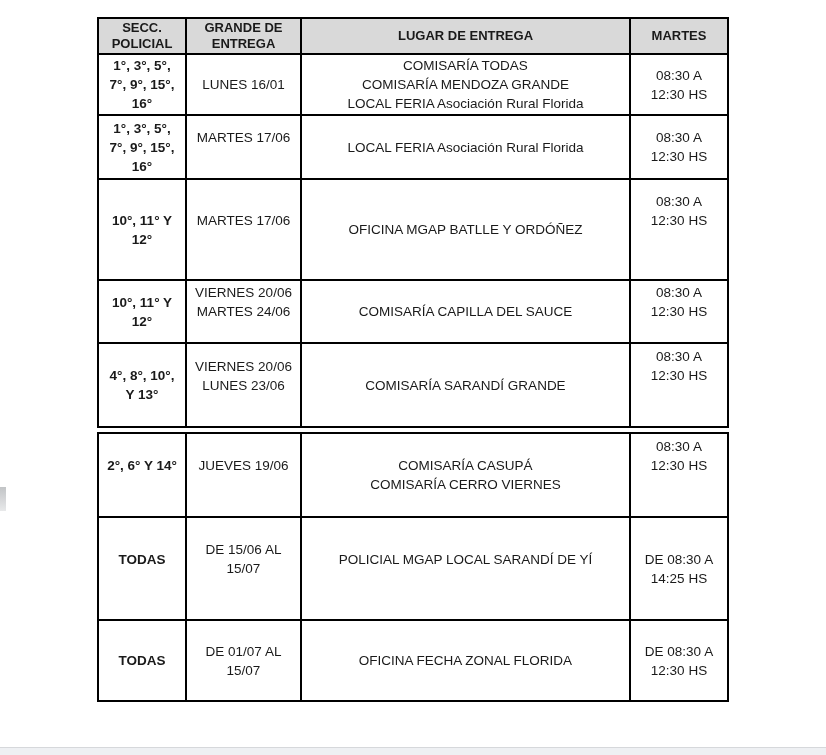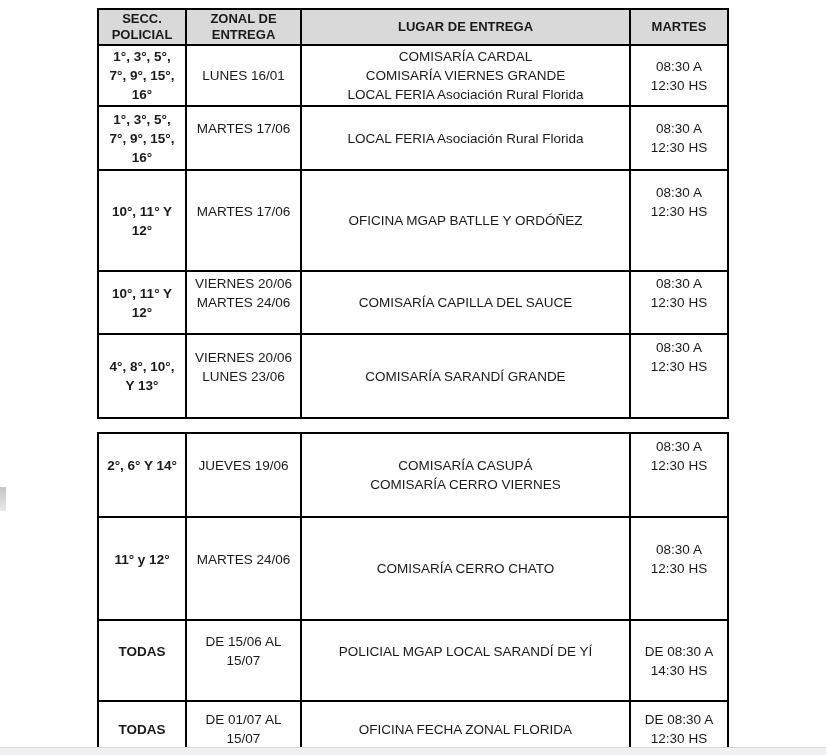--- a/index.html
+++ b/index.html
@@ -5,21 +5,21 @@
   html,body{margin:0;padding:0;}
   body{
     width:826px;height:755px;overflow:hidden;background:#ffffff;
     font-family:"Liberation Sans", sans-serif;color:#1a1a1a;
   }
   .page{position:relative;width:826px;height:755px;background:#fff;}
 
   table.sched{
     border-collapse:collapse;table-layout:fixed;position:absolute;left:97px;
   }
-  #table1{top:8px;border-radius:14px;}
+  #table1{top:17px;border-radius:14px;}
   #table2{top:432px;}
   .sched col.c1{width:88px;}
   .sched col.c2{width:115px;}
   .sched col.c3{width:329px;}
   .sched col.c4{width:98px;}
   .sched th, .sched td{
     border:2px solid #000;padding:0 2px;text-align:center;vertical-align:middle;
     overflow:hidden;
   }
   .sched th{
@@ -63,42 +63,42 @@
         <col class="c3">
         <col class="c4">
       </colgroup>
     <tbody>
         <tr>
       <th>
             <div class="ln">SECC.</div>
             <div class="ln">POLICIAL</div>
           </th>
       <th>
-            <div class="ln">ZONAL DE</div>
+            <div class="ln">GRANDE DE</div>
             <div class="ln">ENTREGA</div>
           </th>
       <th>
             <div class="ln">LUGAR DE ENTREGA</div>
           </th>
       <th>
             <div class="ln">MARTES</div>
           </th>
     </tr>
     <tr>
       <td class="secc">
             <div class="ln">1°, 3°, 5°,</div>
             <div class="ln">7°, 9°, 15°,</div>
             <div class="ln">16°</div>
           </td>
       <td>
             <div class="ln">LUNES 16/01</div>
           </td>
       <td>
-            <div class="ln">COMISARÍA CARDAL</div>
-            <div class="ln">COMISARÍA VIERNES GRANDE</div>
+            <div class="ln">COMISARÍA TODAS</div>
+            <div class="ln">COMISARÍA MENDOZA GRANDE</div>
             <div class="ln">LOCAL FERIA Asociación Rural Florida</div>
           </td>
       <td>
             <div class="ln">08:30 A</div>
             <div class="ln">12:30 HS</div>
           </td>
     </tr>
     <tr>
       <td class="secc">
             <div class="ln">1°, 3°, 5°,</div>
@@ -201,53 +201,35 @@
           </td>
       <td>
             <div class="ln">08:30 A</div>
             <div class="ln">12:30 HS</div>
             <div class="ln">&nbsp;</div>
             <div class="ln">&nbsp;</div>
           </td>
     </tr>
     <tr>
       <td class="secc">
-            <div class="ln">11° y 12°</div>
-            <div class="ln">&nbsp;</div>
-          </td>
-      <td>
-            <div class="ln">MARTES 24/06</div>
-            <div class="ln">&nbsp;</div>
-          </td>
-      <td>
-            <div class="ln">COMISARÍA CERRO CHATO</div>
-          </td>
-      <td>
-            <div class="ln">08:30 A</div>
-            <div class="ln">12:30 HS</div>
-            <div class="ln">&nbsp;</div>
-          </td>
-    </tr>
-    <tr>
-      <td class="secc">
             <div class="ln">TODAS</div>
             <div class="ln">&nbsp;</div>
           </td>
       <td>
             <div class="ln">DE 15/06 AL</div>
             <div class="ln">15/07</div>
             <div class="ln">&nbsp;</div>
           </td>
       <td>
             <div class="ln">POLICIAL MGAP LOCAL SARANDÍ DE YÍ</div>
             <div class="ln">&nbsp;</div>
           </td>
       <td>
             <div class="ln">DE 08:30 A</div>
-            <div class="ln">14:30 HS</div>
+            <div class="ln">14:25 HS</div>
           </td>
     </tr>
     <tr>
       <td class="secc">
             <div class="ln">TODAS</div>
           </td>
       <td>
             <div class="ln">DE 01/07 AL</div>
             <div class="ln">15/07</div>
           </td>

